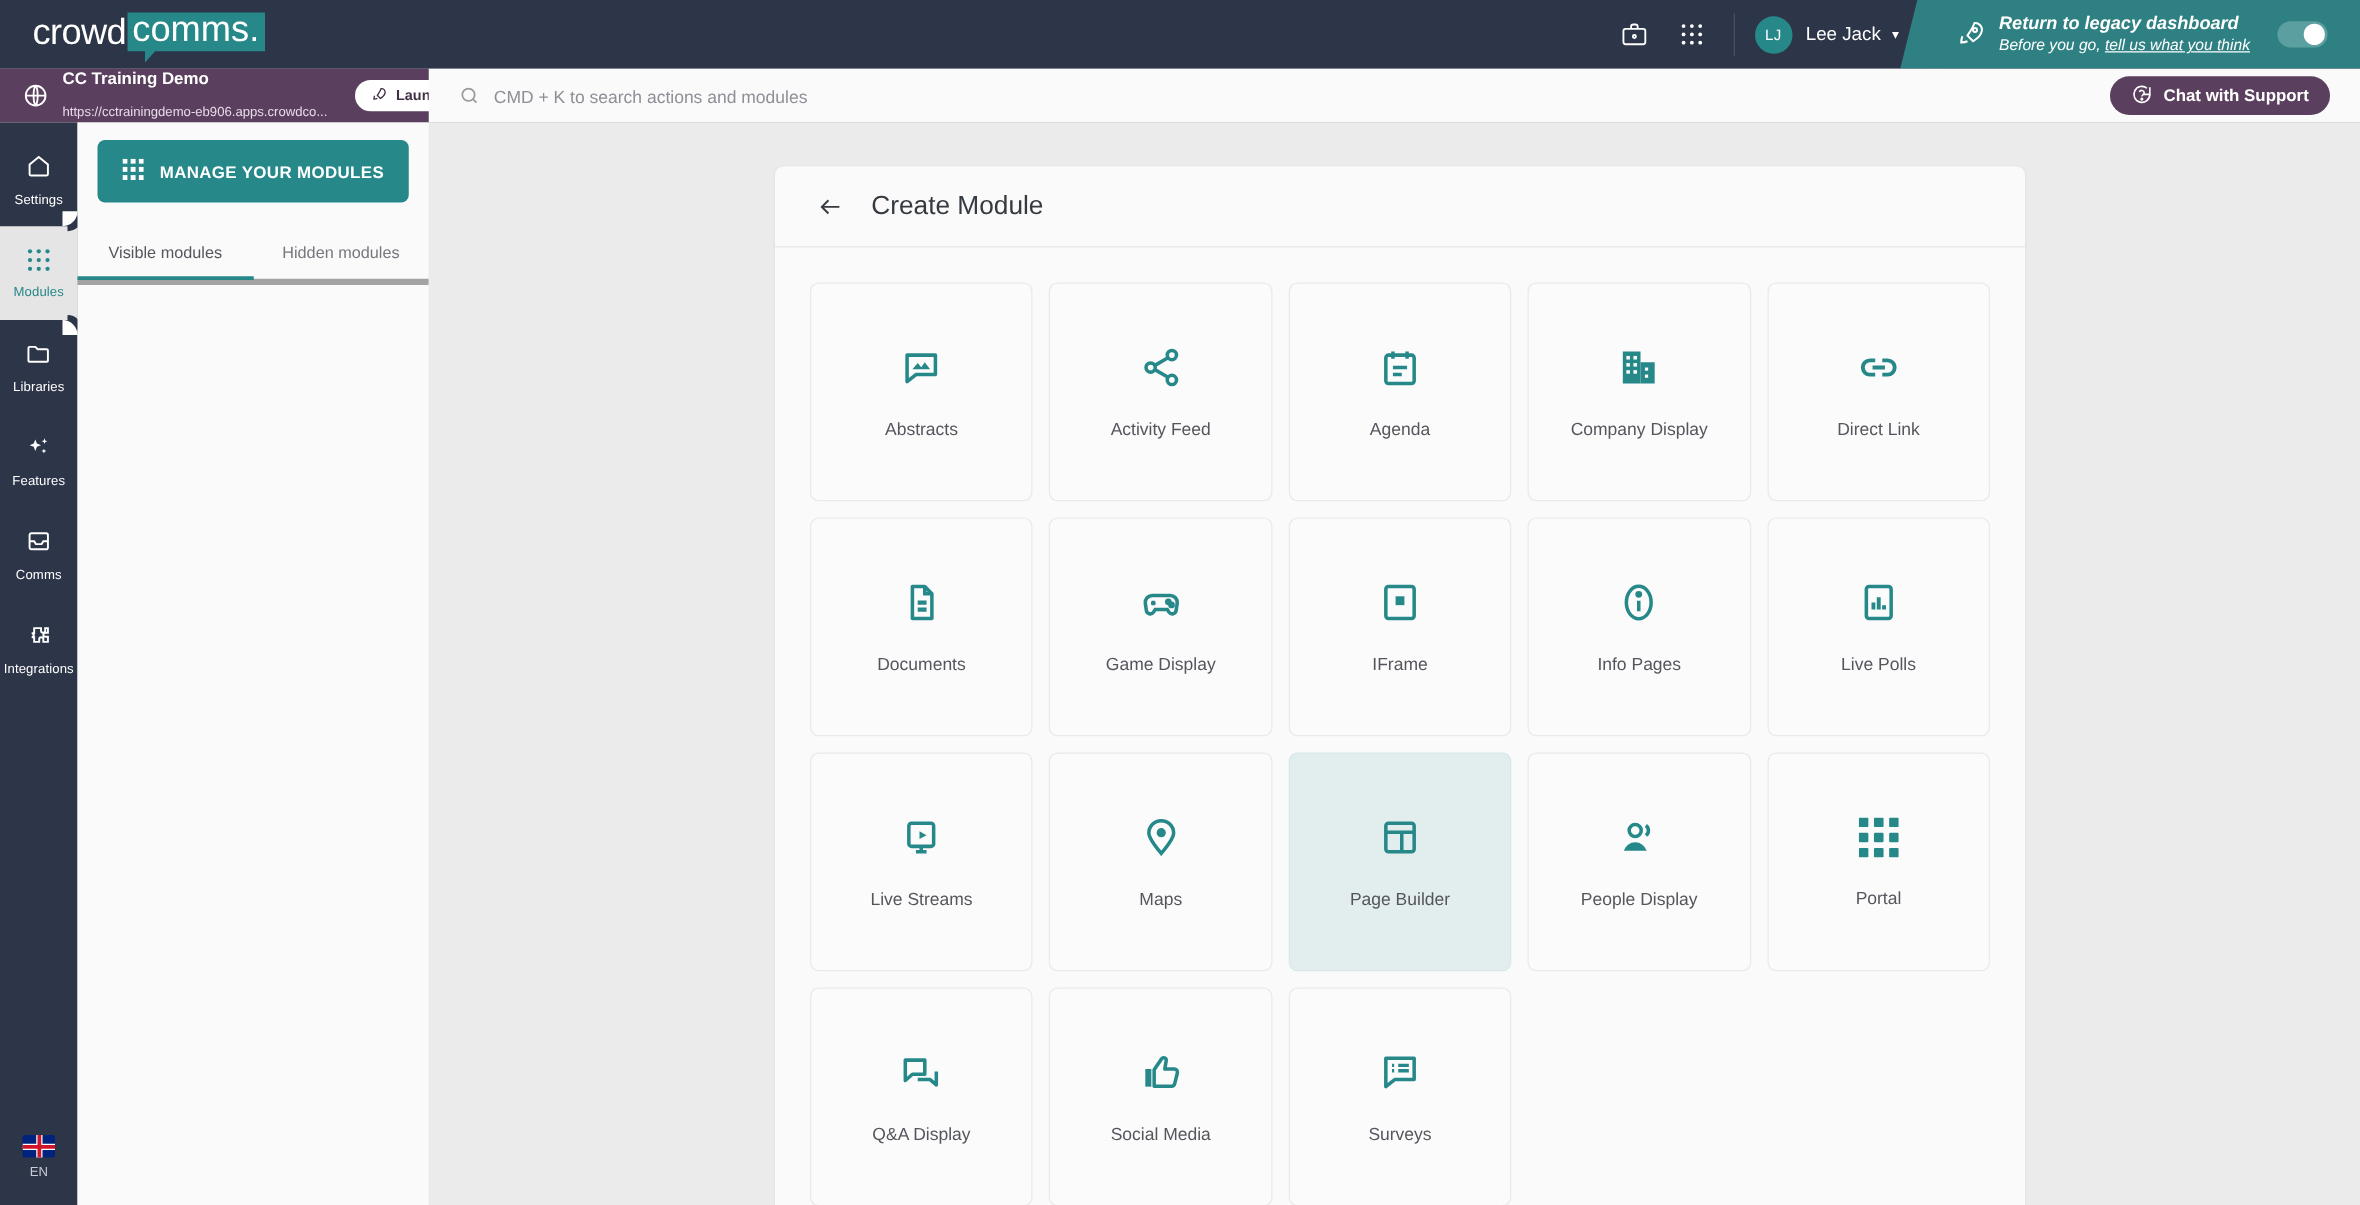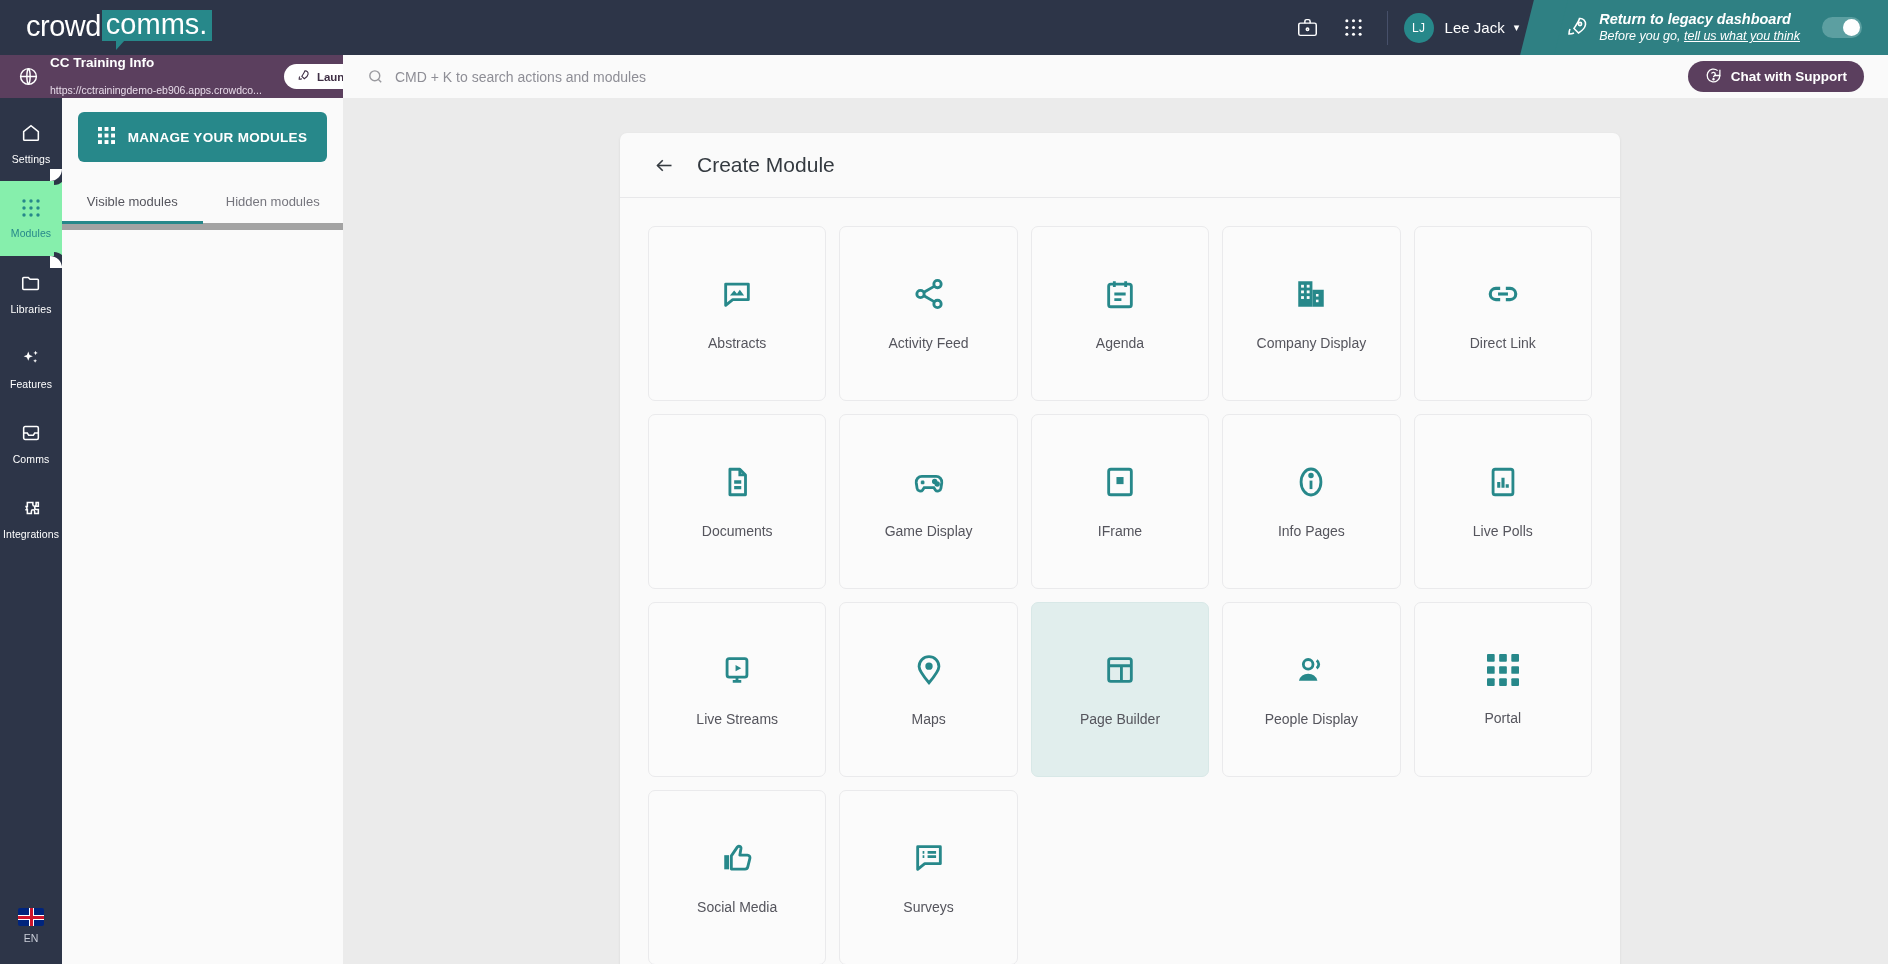--- a/index.html
+++ b/index.html
@@ -99,21 +99,21 @@
     position: absolute; left: 0; top: 98px; width: 62px; height: 866px;
     background: #2d3548; display: flex; flex-direction: column; align-items: center;
     padding-top: 8px;
   }
   .rail-item {
     width: 62px; height: 75px; display: flex; flex-direction: column;
     align-items: center; justify-content: center; gap: 5px;
     color: #ffffff; cursor: pointer; position: relative;
   }
   .rail-item .rl { font-size: 10.5px; letter-spacing: 0.1px; }
-  .rail-item.active { background: #86efac; color: #27888a; }
+  .rail-item.active { background: #e5e5e5; color: #27888a; }
   .rail-item.active::before, .rail-item.active::after {
     content:""; position: absolute; right: 0; width: 12px; height: 12px; background: #ffffff;
   }
   .rail-item.active::before { top: -12px; border-bottom-right-radius: 12px; box-shadow: 4px 4px 0 0 #2d3548; }
   .rail-item.active::after { bottom: -12px; border-top-right-radius: 12px; box-shadow: 4px -4px 0 0 #2d3548; }
   .rail-lang {
     margin-top: auto; margin-bottom: 20px; display: flex; flex-direction: column;
     align-items: center; gap: 6px; cursor: pointer;
   }
   .flag {
@@ -132,21 +132,21 @@
   .leftpanel {
     position: absolute; left: 62px; top: 98px; width: 281px; height: 866px;
     background: #fafafa;
   }
   .manage-btn {
     margin: 14px 16px 0 16px; width: 249px; height: 50px; background: #27888a; color: #ffffff;
     border-radius: 6px; border: none; display: flex; align-items: center; justify-content: center;
     gap: 13px; font-size: 13.5px; font-weight: bold; letter-spacing: 0.3px; cursor: pointer;
     font-family: inherit;
   }
-  .tabs { display: flex; margin-top: 19px; border-bottom: 7px solid #a3a3a3; }
+  .tabs { display: flex; margin-top: 19px; border-bottom: 5px solid #a3a3a3; }
   .tab {
     flex: 1; text-align: center; padding: 13px 0 14px; font-size: 13px; color: #76767e;
     cursor: pointer; position: relative;
   }
   .tab.active { color: #55555d; }
   .tab.active::after {
     content:""; position:absolute; left:0; bottom:-1px; width: 100%; height: 3px; background: #27888a;
   }
 
   
@@ -236,21 +236,21 @@
   </div>
 
   <div class="secondbar">
     <span class="site-globe">
       <svg width="21" height="21" viewBox="0 0 24 24" fill="none" stroke="currentColor" stroke-width="1.7">
         <circle cx="12" cy="12" r="9"></circle>
           <path d="M3 12h18M12 3c2.5 2.6 2.5 15 0 18M12 3c-2.5 2.6-2.5 15 0 18"></path>
       </svg>
     </span>
     <div class="site-info">
-      <div class="site-name">CC Training Info</div>
+      <div class="site-name">CC Training Demo</div>
       <div class="site-url">https://cctrainingdemo-eb906.apps.crowdco...</div>
     </div>
     <button class="launch-btn">
       <span>
         <svg width="13" height="13" viewBox="0 0 24 24" fill="none" stroke="currentColor" stroke-width="2">
           <path d="M5 14c-1 2-1 5-1 5s3 0 5-1"></path>
             <path d="M14.5 3.5C18 3 21 6 20.5 9.5c-.4 3-3.5 6.3-7 8.5l-4.5-4.5C11.2 10 14 6 14.5 3.5z"></path>
         </svg>
       </span>
       <span>Launch</span>
@@ -559,20 +559,29 @@
                 <rect x="7.6" y="7.6" width="4.8" height="4.8" rx="0.6"></rect>
                 <rect x="15.2" y="7.6" width="4.8" height="4.8" rx="0.6"></rect>
               <rect x="0" y="15.2" width="4.8" height="4.8" rx="0.6"></rect>
                 <rect x="7.6" y="15.2" width="4.8" height="4.8" rx="0.6"></rect>
                 <rect x="15.2" y="15.2" width="4.8" height="4.8" rx="0.6"></rect>
             </svg>
           </span>
           <span class="card-label">Portal</span>
         </div>
 
+        <div class="card">
+          <span class="card-icon">
+            <svg width="34" height="34" viewBox="0 0 24 24" fill="none" stroke="currentColor" stroke-width="2">
+              <path d="M3 5h11v8H7l-4 3.5z" stroke-linejoin="round"></path>
+                <path d="M10 16h7l3.5 3V11.5" stroke-linejoin="round"></path>
+            </svg>
+          </span>
+          <span class="card-label">Q&amp;A Display</span>
+        </div>
 
         <div class="card">
           <span class="card-icon">
             <svg width="34" height="34" viewBox="0 0 24 24" fill="none" stroke="currentColor" stroke-width="2">
               <rect x="3" y="10" width="3.4" height="10" fill="currentColor" stroke="none"></rect>
               <path d="M8 10.5l4.2-6.2c.8-1.2 2.8-.5 2.6 1L14 10h5.4c1.2 0 2 1.1 1.7 2.3l-1.5 6c-.2.9-1 1.5-1.9 1.5H8z" stroke-linejoin="round"></path>
             </svg>
           </span>
           <span class="card-label">Social Media</span>
         </div>

